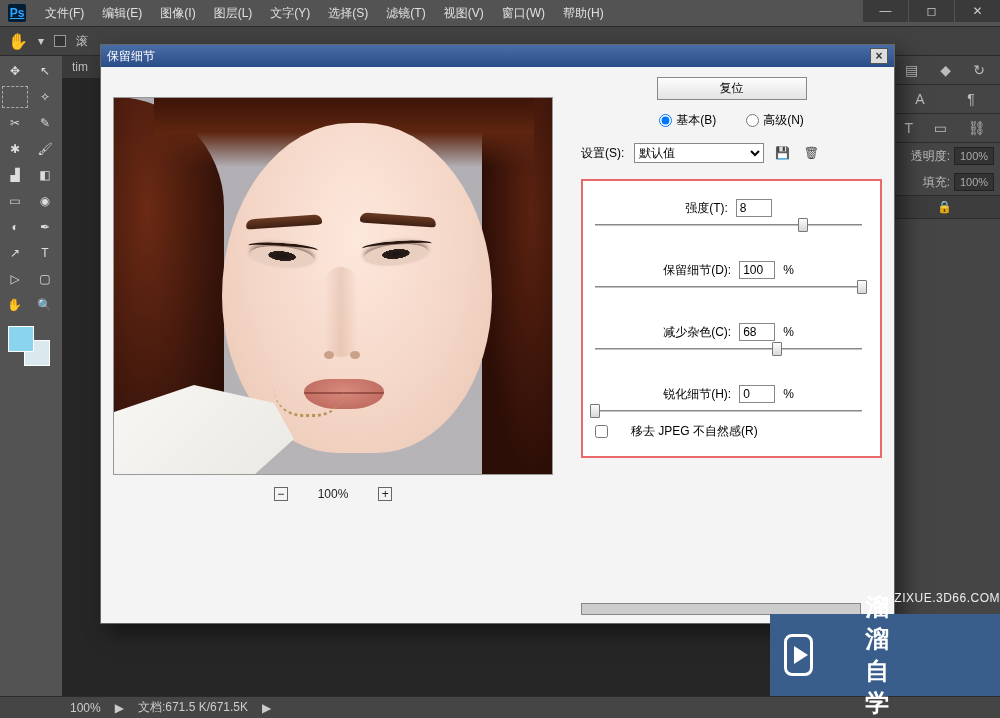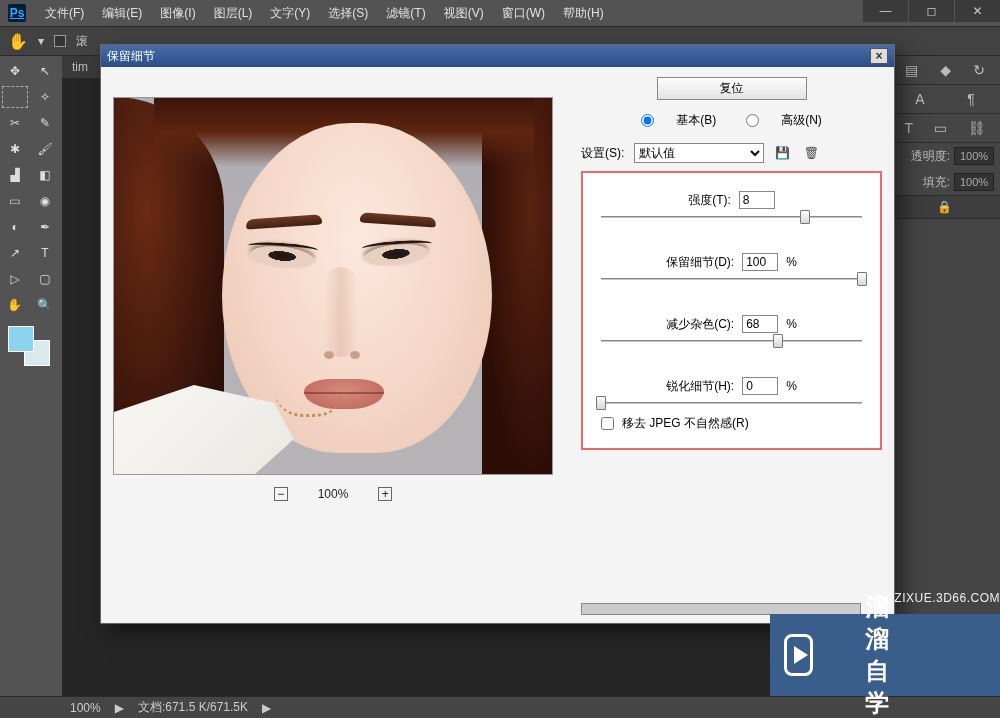--- a/index.html
+++ b/index.html
@@ -74,34 +74,34 @@
 
 .zoomrow{ position:absolute; left:12px; top:420px; width:440px; display:flex; align-items:center; justify-content:center; gap:30px; color:#222;}
 .zoomrow .zb{ width:14px; height:14px; border:1px solid #666; display:flex; align-items:center; justify-content:center; cursor:pointer;}
 
 .ctrls{ position:absolute; left:480px; top:10px; right:12px;}
 .btnrow{ display:flex; justify-content:center; margin-bottom:8px;}
 .dlg-btn{ width:150px; height:23px; border:1px solid #888; background:linear-gradient(#fdfdfd,#e3e3e3); cursor:pointer; text-align:center; line-height:21px;}
 .chkrow{ display:flex; align-items:center; justify-content:center; gap:6px; margin-top:2px;}
 input[type=checkbox]{ width:13px; height:13px;}
 .moderow{ display:flex; justify-content:center; gap:30px; margin-top:12px; margin-bottom:14px;}
-.moderow label{ display:flex; align-items:center; gap:22px; cursor:pointer;}
+.moderow label{ display:flex; align-items:center; gap:4px; cursor:pointer;}
 .settingsrow{ display:flex; align-items:center; gap:10px; margin-bottom:8px;}
 .settingsrow select{ width:130px; height:20px; border:1px solid #888; background:#fff;}
 .settingsrow .sicon{ width:18px; height:18px; display:flex; align-items:center; justify-content:center; color:#444; cursor:pointer;}
 
-.paramgroup{ border:2px solid #e8696a; padding:18px 18px 16px 18px; margin-top:8px; background:#fff;}
+.paramgroup{ border:2px solid #e8696a; padding:18px 18px 16px 12px; margin-top:16px; background:#fff;}
 .pfield{ margin-bottom:32px;}
 .pfield .labrow{ display:flex; align-items:center; justify-content:center; gap:8px; margin-bottom:4px;}
 .pfield .labrow label{ text-align:right;}
 .pfield .labrow input{ width:36px; height:18px; border:1px solid #888; text-align:left; padding-left:3px; font-size:12px;}
 .slider{ position:relative; height:8px;}
 .slider .track{ position:absolute; left:0; right:0; top:3px; height:2px; background:#c4c4c4; border-top:1px solid #888;}
 .slider .thumb{ position:absolute; top:-3px; width:10px; height:14px; background:linear-gradient(#fcfcfc,#d8d8d8); border:1px solid #777; border-radius:1px; cursor:pointer;}
-.jpegrow{ display:flex; align-items:center; gap:8px; margin-top:-10px;}
+.jpegrow{ display:flex; align-items:center; gap:23px; margin-top:-10px;}
 
 
 .watermark{ position:absolute; right:0; bottom:22px; width:230px; height:82px; background:#3a5e8c; color:#fff; display:flex; align-items:center; padding-left:14px; gap:12px; z-index:20;}
 .watermark .play{ width:42px; height:42px; border:3px solid #fff; border-radius:8px; display:flex; align-items:center; justify-content:center;}
 .watermark .play::after{content:""; border-left:14px solid #fff; border-top:9px solid transparent; border-bottom:9px solid transparent; margin-left:4px;}
 .watermark .txt{ display:flex; flex-direction:row;margin-left:40px;}
 .watermark .big{ font-size:24px; font-weight:bold; letter-spacing:2px;}
 .watermark .sm{ font-size:12px; opacity:.9; letter-spacing:.5px;}
 
 

